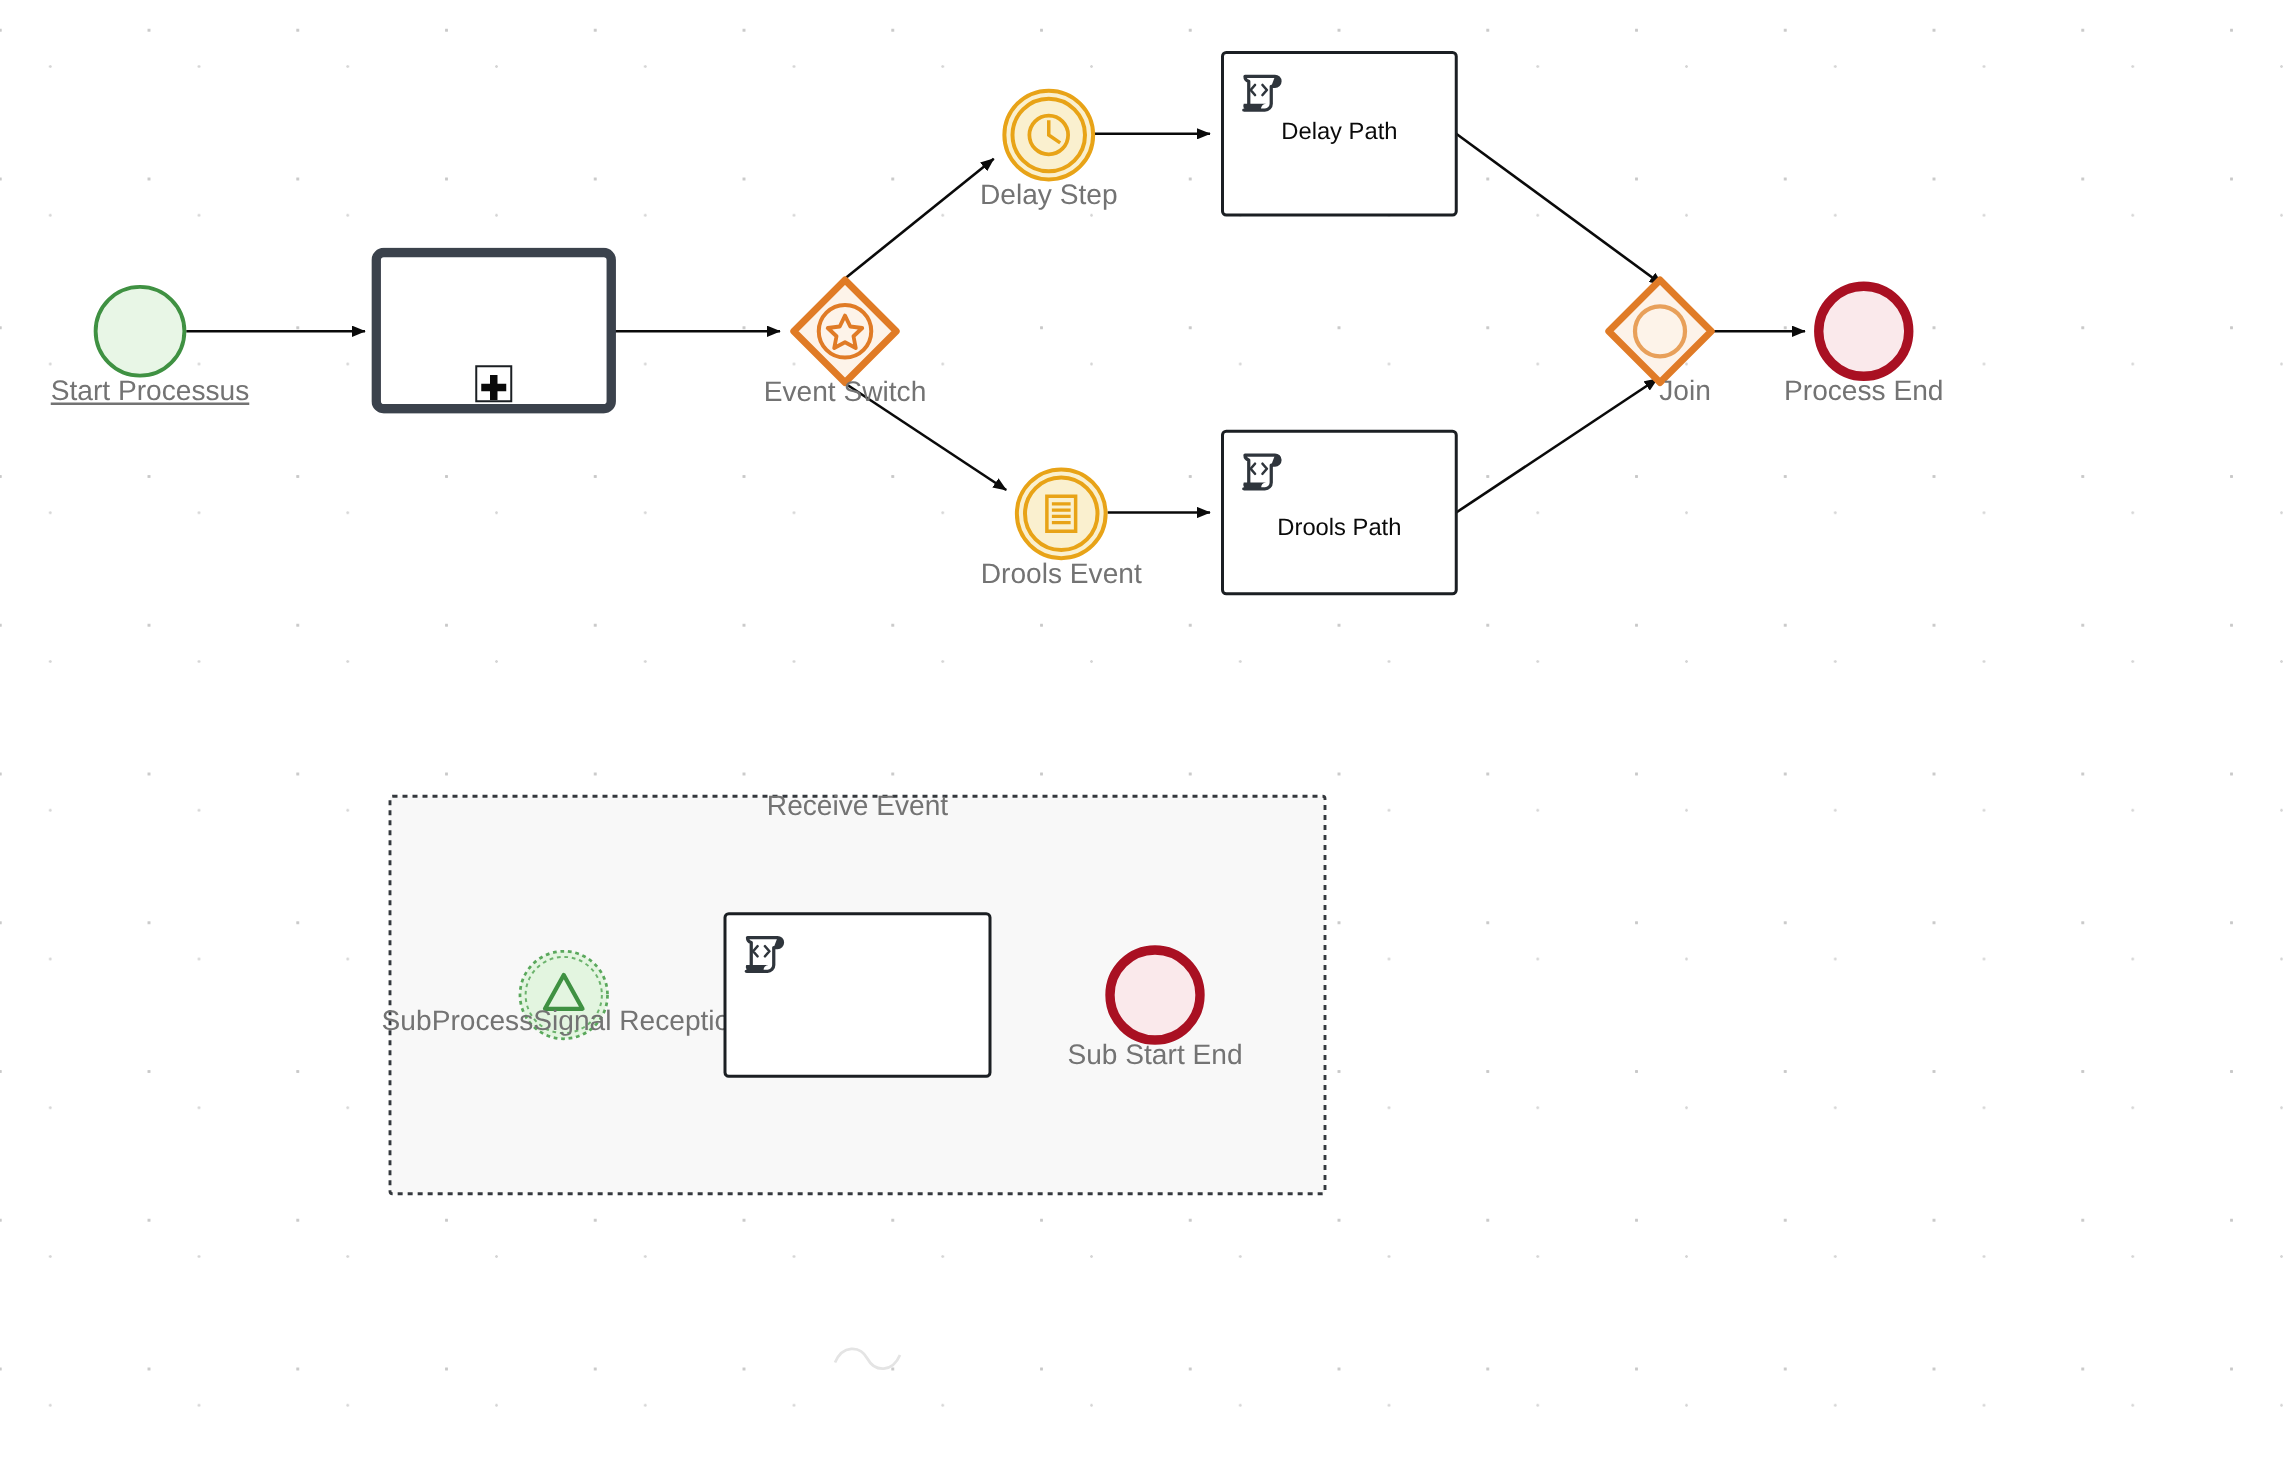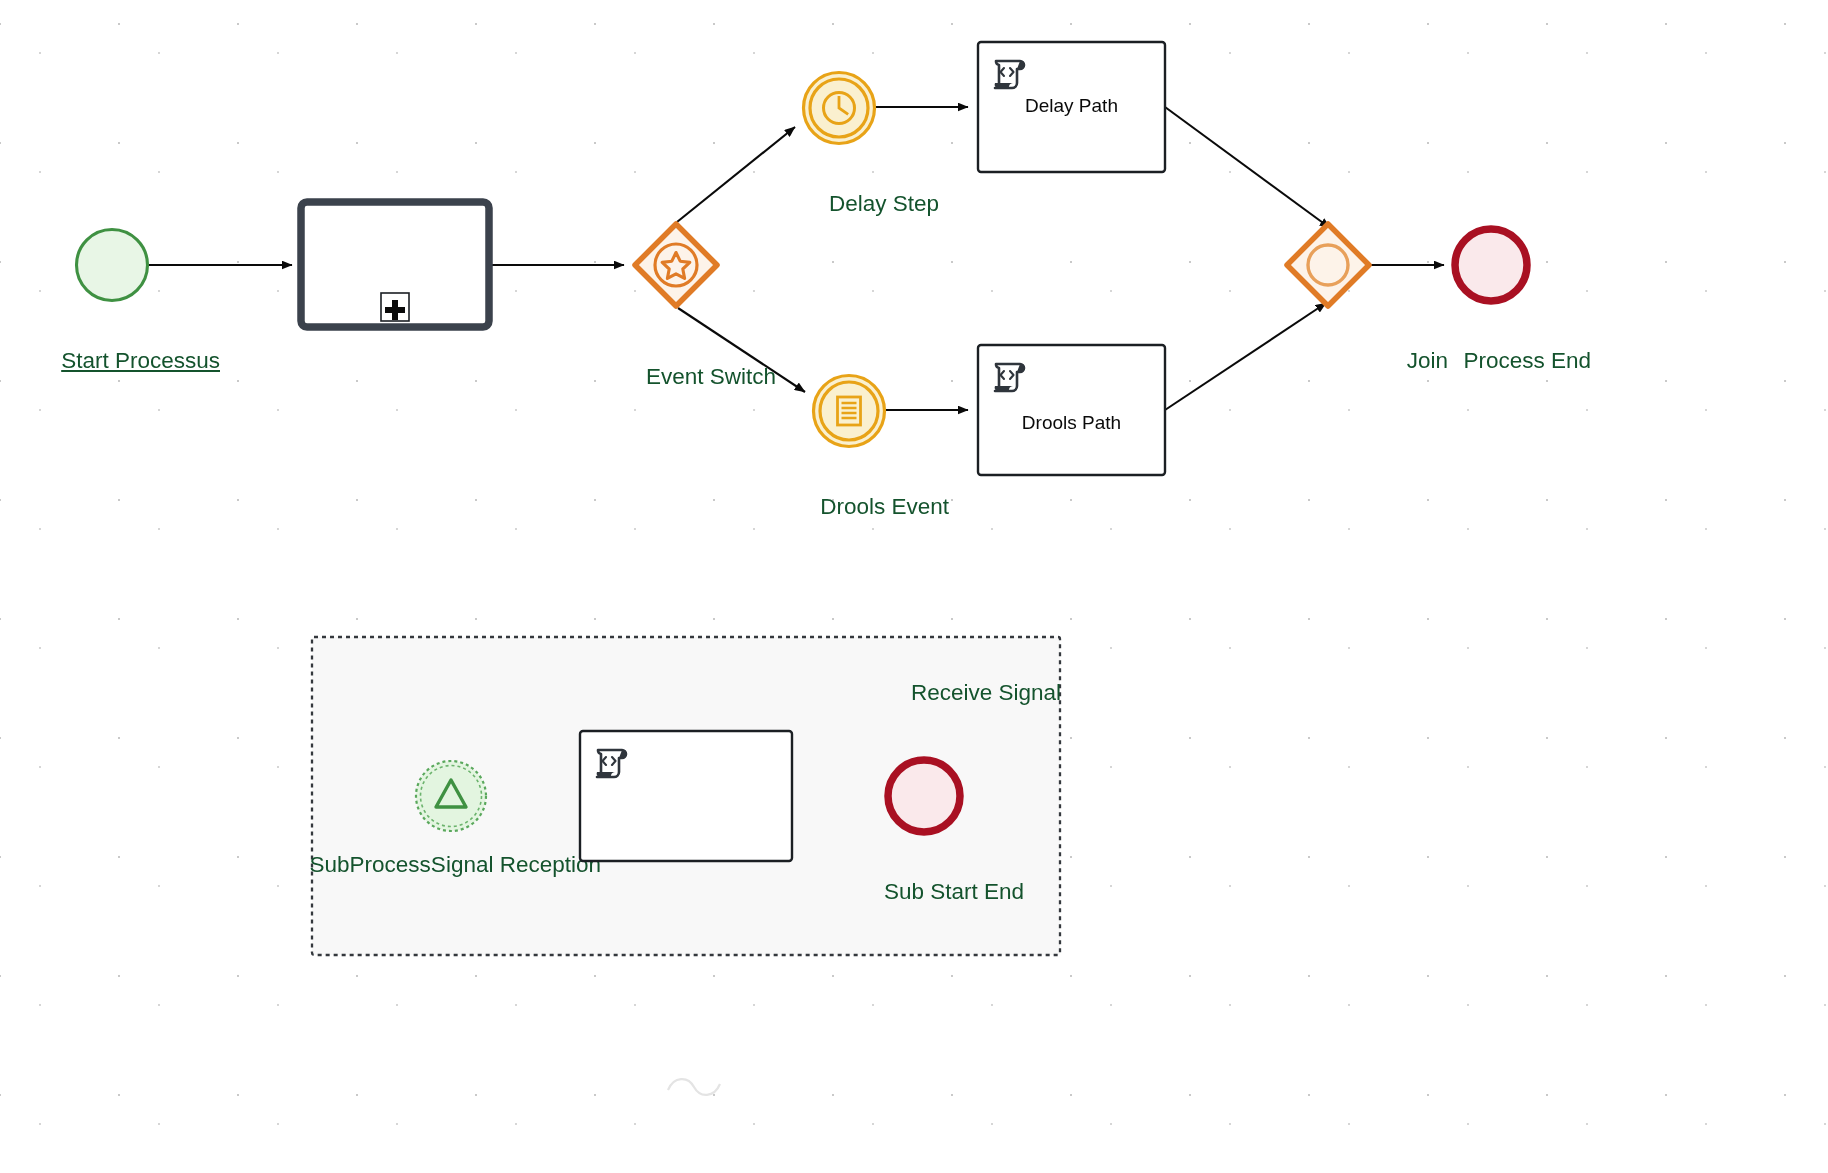--- a/index.html
+++ b/index.html
@@ -34,25 +34,24 @@
     left: 0;
     top: 0;
     width: 1828px;
     height: 1173px;
     overflow: visible;
   }
   .node-label {
     position: absolute;
     font-family: "Liberation Sans", sans-serif;
     font-size: 22.5px;
-    color: #14532d;
+    color: #737373;
     white-space: nowrap;
-    text-align: right;
+    text-align: center;
     line-height: 1.18;
-    margin-top: 48px;
   }
   .inner-label {
     position: absolute;
     font-family: "Liberation Sans", sans-serif;
     font-size: 19px;
     color: #0a0a0a;
     text-align: center;
     line-height: 1.2;
     white-space: pre-line;
   }
@@ -94,39 +93,39 @@
 
     <path d="M488,796 L570,796" stroke="#0a0a0a" stroke-width="2.1" fill="none" marker-end="url(#arrowhead)"></path>
 
     <path d="M792,796 L878,796" stroke="#0a0a0a" stroke-width="2.1" fill="none" marker-end="url(#arrowhead)"></path>
   </svg>
 
   <svg class="layer" viewBox="0 0 1828 1173">
     <rect x="312" y="637" width="748" height="318" fill="#f8f8f8" stroke="#34383d" stroke-width="2.3" stroke-dasharray="4 4" rx="2"></rect>
     <path d="M668,1090 c6,-14 20,-14 26,-3 c6,11 20,11 26,-3" fill="none" stroke="#e4e4e4" stroke-width="2.2"></path>
   </svg>
-  <div class="node-label" style="left:311px; top:632px; width:750px;">Receive Signal</div>
+  <div class="node-label" style="left:311px; top:632px; width:750px;">Receive Event</div>
 
   <svg class="shape" style="left:70px; top:223px; width:84px; height:84px;" viewBox="0 0 84 84">
     <circle cx="42" cy="42" r="35.5" fill="#e8f6e6" stroke="#3f9142" stroke-width="3.1"></circle>
   </svg>
   <div class="node-label" style="left:20px; top:300px; width:200px;text-decoration:underline;">Start Processus</div>
 
   <svg class="shape" style="left:297px; top:198px; width:196px; height:133px;" viewBox="0 0 196 133">
     <rect x="4" y="4" width="188" height="125" fill="#ffffff" stroke="#3b424c" stroke-width="7.5" rx="6"></rect>
     <rect x="84" y="95" width="28" height="28" fill="#ffffff" stroke="#1b1f23" stroke-width="1.6"></rect>
     <path d="M95,102 h6 v7 h7 v6 h-7 v7 h-6 v-7 h-7 v-6 h7 z" fill="#0a0a0a"></path>
   </svg>
 
   <svg class="shape" style="left:630px; top:219px; width:92px; height:92px;" viewBox="0 0 92 92">
     <path d="M46,5 L87,46 L46,87 L5,46 Z" fill="#fdf3e9" stroke="#e07b26" stroke-width="5.5" stroke-linejoin="round"></path>
     <circle cx="46" cy="46" r="21" fill="none" stroke="#e07b26" stroke-width="3.2"></circle>
     <path d="M46,33.5 L50.2,42.2 L59.8,43.4 L52.8,50 L54.6,59.4 L46,54.8 L37.4,59.4 L39.2,50 L32.2,43.4 L41.8,42.2 Z" fill="none" stroke="#e07b26" stroke-width="3.1" stroke-linejoin="round"></path>
   </svg>
-  <div class="node-label" style="left:576px; top:316px; width:200px;">Event Switch</div>
+  <div class="node-label" style="left:576px; top:301px; width:200px;">Event Switch</div>
 
   <svg class="shape" style="left:797px; top:66px; width:84px; height:84px;" viewBox="0 0 84 84">
     <circle cx="42" cy="42" r="35.5" fill="#faf0cf" stroke="#e8a317" stroke-width="3.2"></circle>
     <circle cx="42" cy="42" r="29" fill="none" stroke="#e8a317" stroke-width="3.2"></circle>
     <circle cx="42" cy="42" r="15.5" fill="none" stroke="#e8a317" stroke-width="3"></circle>
     <path d="M42,31.5 L42,42 L50,47.5" fill="none" stroke="#e8a317" stroke-width="2.8" stroke-linecap="square"></path>
   </svg>
   <div class="node-label" style="left:739px; top:143px; width:200px;">Delay Step</div>
 
   <svg class="shape" style="left:974px; top:38px; width:195px; height:138px;" viewBox="0 0 195 138">

